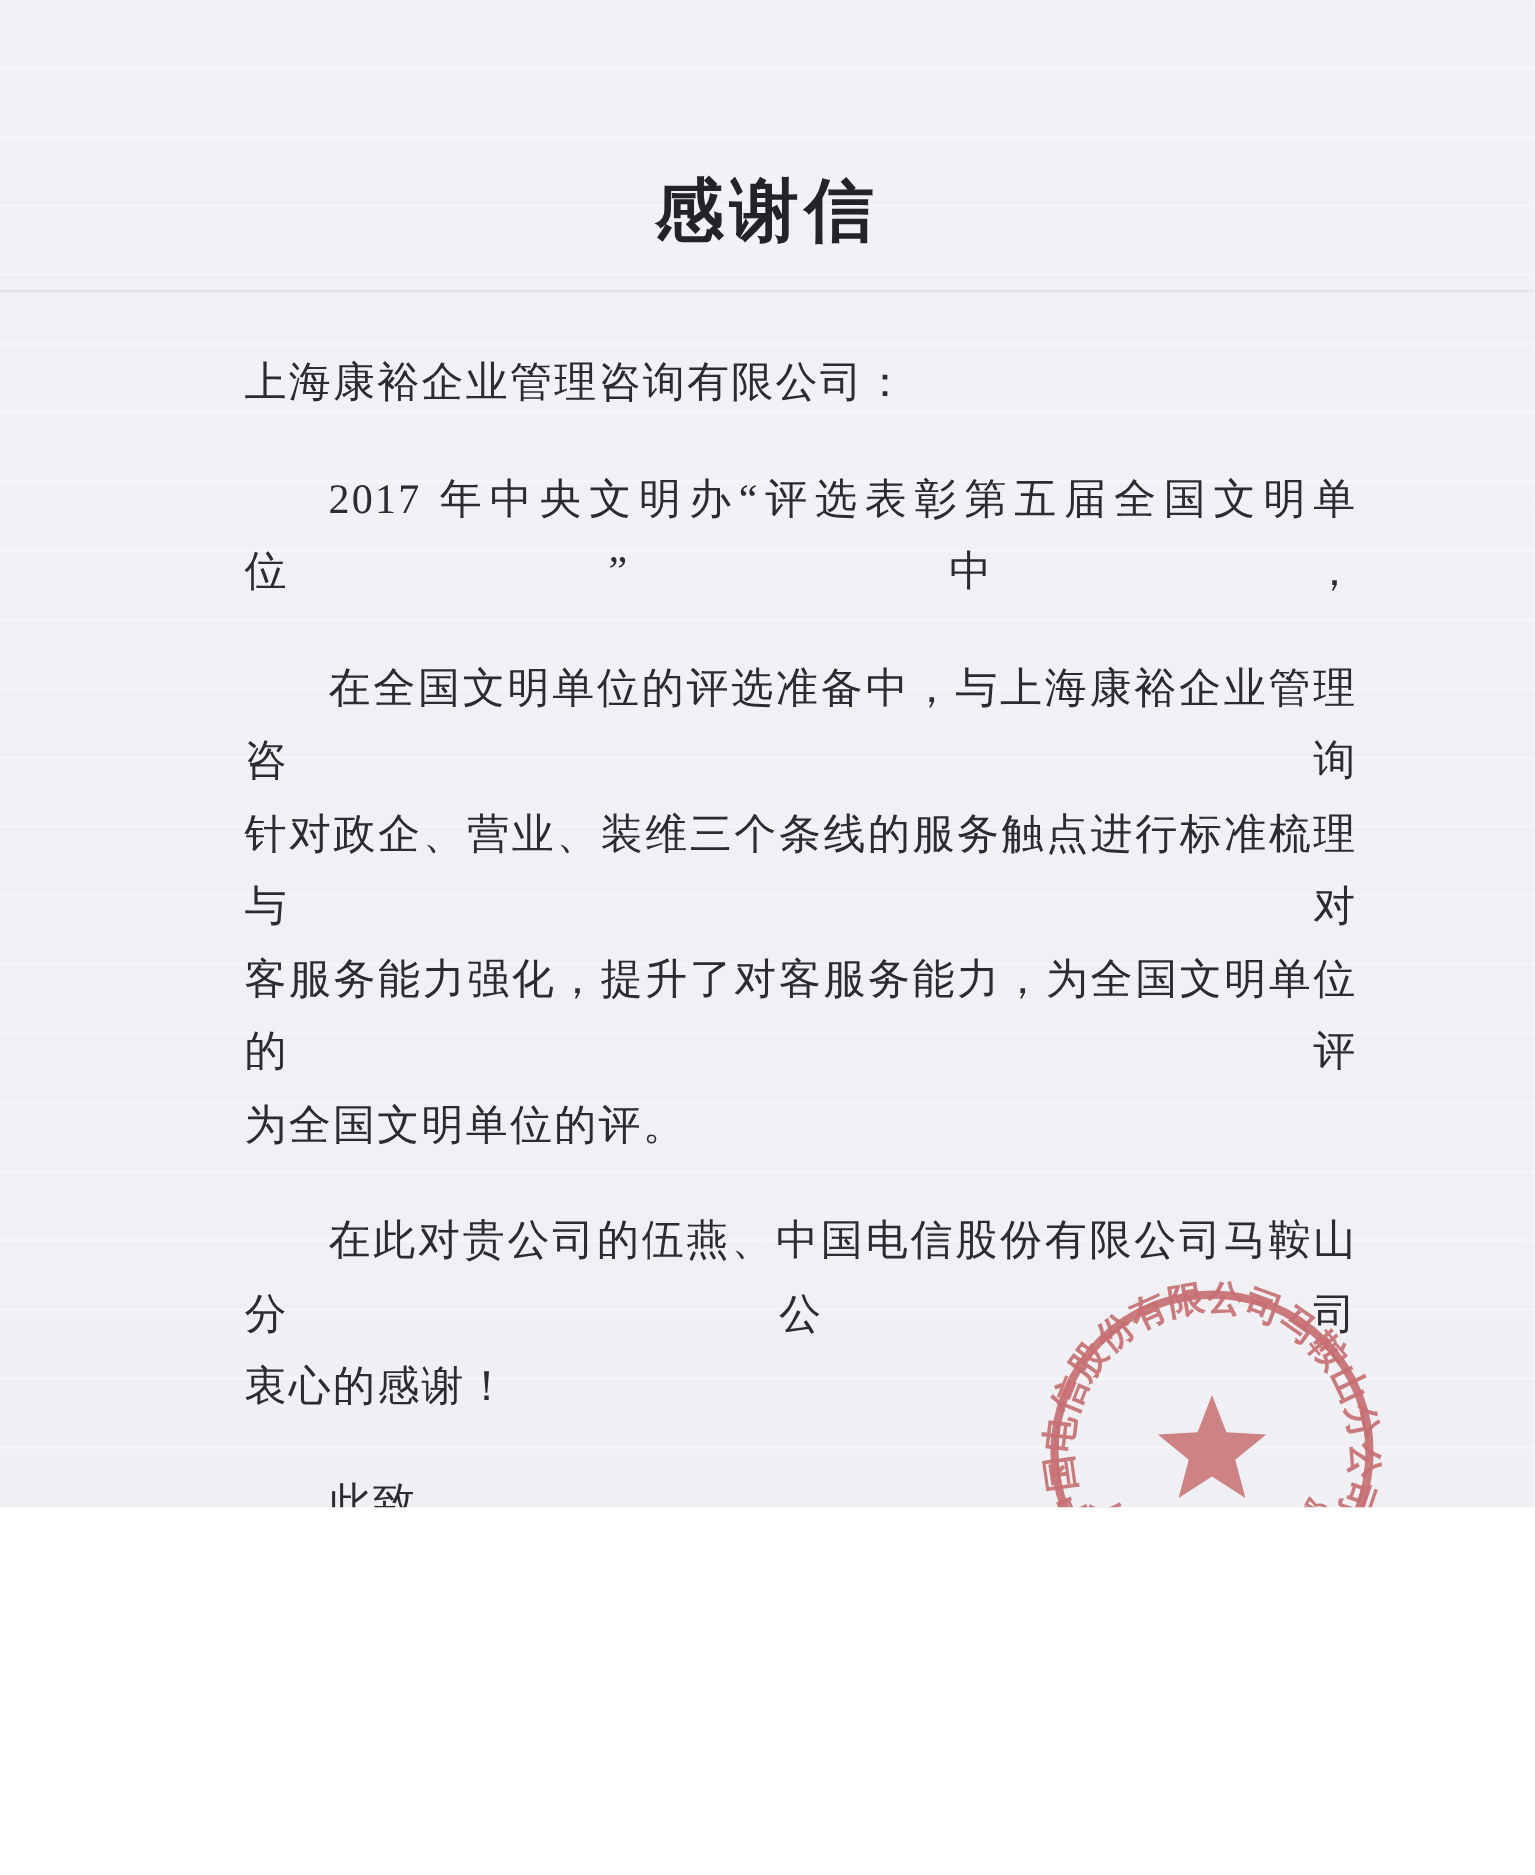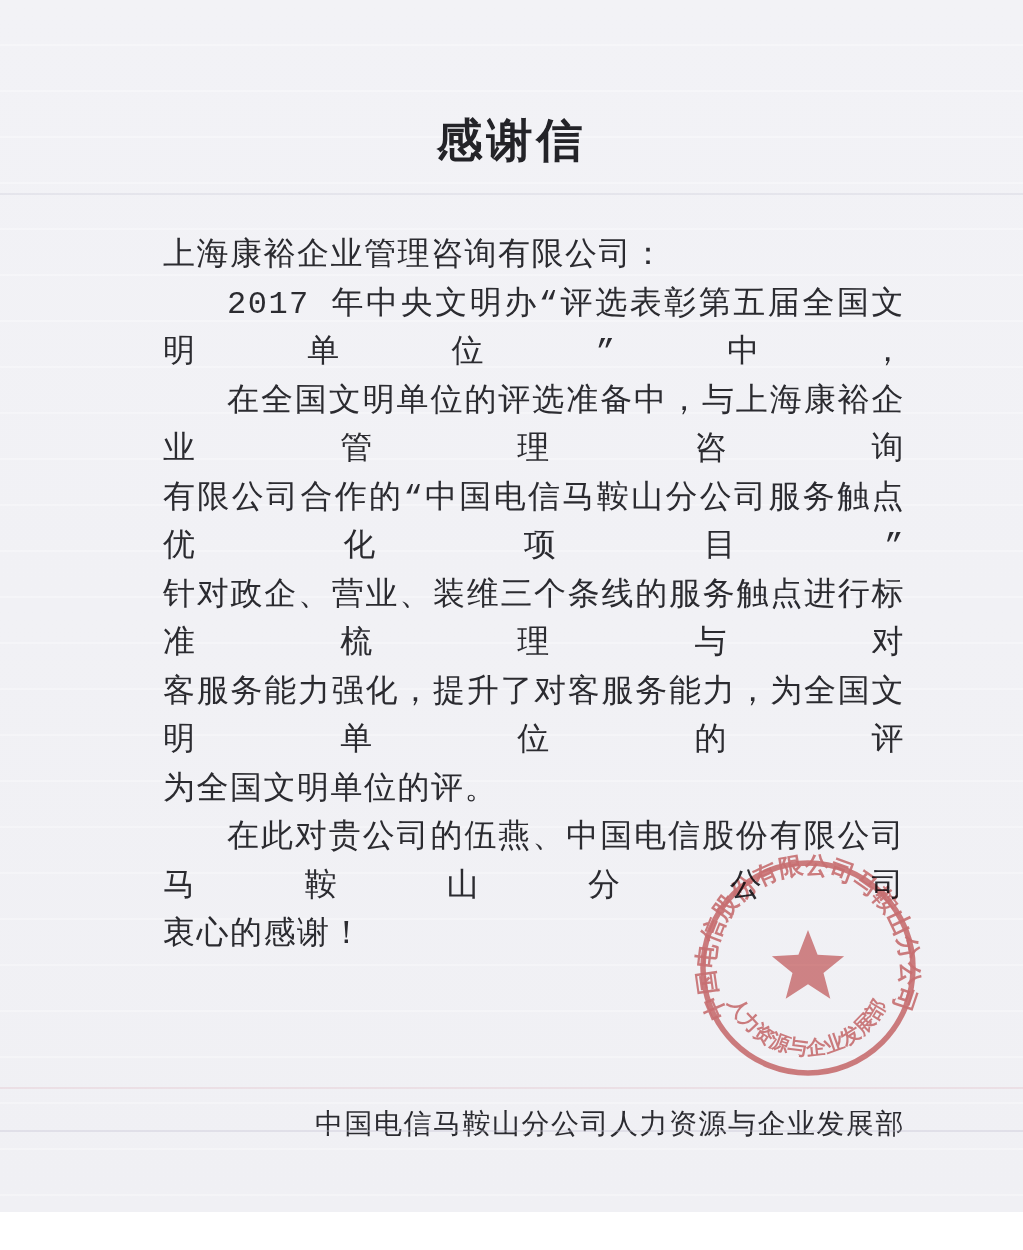--- a/index.html
+++ b/index.html
@@ -2,29 +2,29 @@
 <html><head>
 <meta charset="utf-8">
 <style>
   html, body {
     margin: 0;
     padding: 0;
   }
   .page {
     position: relative;
     width: 1023px;
-    height: 1212px;
+    height: 1005px;
     background: #f1f1f5;
     background-image:
       repeating-linear-gradient(to bottom,
         rgba(255,255,255,0.0) 0px, rgba(255,255,255,0.0) 44px,
         rgba(255,255,255,0.30) 44px, rgba(255,255,255,0.30) 46px),
       linear-gradient(to bottom, #f2f2f6 0%, #f0f0f4 100%);
     overflow: hidden;
-    font-family: Liberation Mono, monospace;
+    font-family: Liberation Serif, serif;
     color: #2b2b30;
   }
   .scanline {
     position: absolute;
     left: 0;
     width: 100%;
     height: 2px;
     pointer-events: none;
   }
   .scanline.l1 { top: 193px;  background: rgba(200,198,212,0.30); }
@@ -37,28 +37,28 @@
     padding-top: 110px;
     text-align: center;
     font-size: 46px;
     font-weight: 700;
     letter-spacing: 4px;
     color: #232328;
   }
 
   .content {
     margin: 60px 118px 0 163px;
-    font-size: 32px;
+    font-size: 28px;
     line-height: 48.5px;
     letter-spacing: 1.5px;
   }
   .line {
     white-space: nowrap;
   }
-  .line.ind  { text-indent: 2em; }
+  .line.ind  { text-indent: 2em; margin-top: 29px; }
   .line.just {
     white-space: normal;
     text-align: justify;
     text-align-last: justify;
   }
 
   .sign-block {
     margin: 142px 118px 0 163px;
     font-size: 28px;
     line-height: 48.5px;
@@ -89,26 +89,26 @@
   <div class="scanline l2"></div>
   <div class="scanline l3"></div>
   <div class="scanline l4"></div>
 
   <h1 class="title">感谢信</h1>
 
   <div class="content">
     <div class="line">上海康裕企业管理咨询有限公司：</div>
     <div class="line ind just">2017 年中央文明办“评选表彰第五届全国文明单位”中，</div>
     <div class="line ind just">在全国文明单位的评选准备中，与上海康裕企业管理咨询</div>
-    <div class="line just">有限公司合作的“中国电信马鞍山分公司服务触点优化项目”</div>
     <div class="line just">针对政企、营业、装维三个条线的服务触点进行标准梳理与对</div>
     <div class="line just">客服务能力强化，提升了对客服务能力，为全国文明单位的评</div>
     <div class="line">为全国文明单位的评。</div>
     <div class="line ind just">在此对贵公司的伍燕、中国电信股份有限公司马鞍山分公司</div>
     <div class="line">衷心的感谢！</div>
+    <div class="line ind">此致</div>
   </div>
 
   <div class="sign-block">
     <div class="signature">中国电信马鞍山分公司人力资源与企业发展部</div>
 
   </div>
 
   <div class="seal">
     <svg viewBox="-116 -116 232 232" xmlns="http://www.w3.org/2000/svg">
       <defs>

